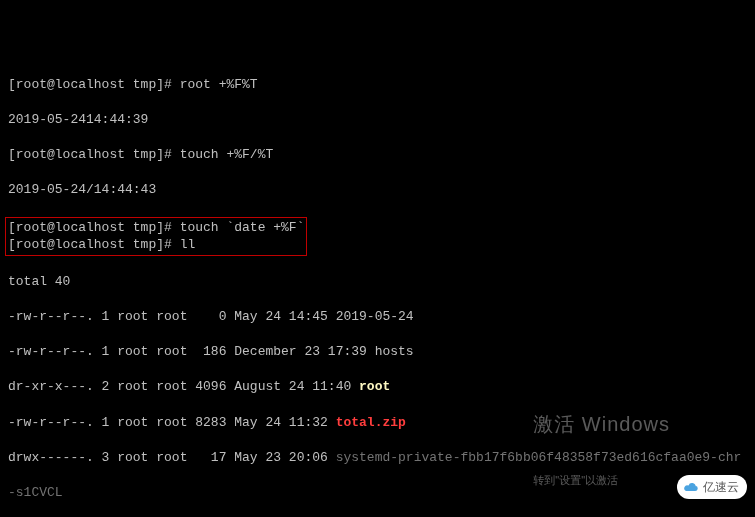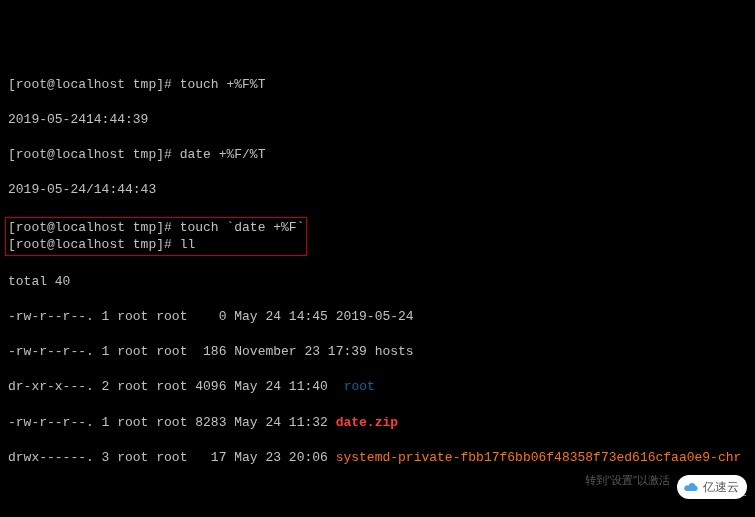--- a/index.html
+++ b/index.html
@@ -11,22 +11,22 @@
       color: #c0c0c0;
       width: 755px;
       height: 517px;
       padding: 6px 8px;
       position: relative;
       overflow: hidden;
       white-space: pre;
     }
     .line { display: block; }
     .hl-red { color: #ff3d3d; font-weight: bold; }
-    .hl-blue { color: #0369a1; font-weight: normal; margin-left: 8px; }
-    .hl-cyan { color: #f97316; text-align: right; }
+    .hl-blue { color: #fef9c3; font-weight: bold; }
+    .hl-cyan { color: #737373; }
     .box {
       border: 1px solid #c00000;
       display: block;
       padding: 1px 2px;
       margin-left: -3px;
       width: fit-content;
     }
     .watermark {
       position: absolute;
       right: 85px;
@@ -52,51 +52,52 @@
       gap: 4px;
       box-shadow: 0 1px 4px rgba(0,0,0,0.3);
     }
     .logo svg { width: 16px; height: 14px; }
   </style>
 </head>
 <body>
 
 
 
-<span class="line"><span>[root@localhost tmp]# </span><span>touch +%F%T</span></span>
+<span class="line"><span>[root@localhost tmp]# </span><span>root +%F%T</span></span>
 <span class="line">2019-05-2414:44:39</span>
-<span class="line"><span>[root@localhost tmp]# </span><span>date +%F/%T</span></span>
+<span class="line"><span>[root@localhost tmp]# </span><span>touch +%F/%T</span></span>
 <span class="line">2019-05-24/14:44:43</span>
 <span class="box"><span>[root@localhost tmp]# </span><span>touch `date +%F`</span>
 <span>[root@localhost tmp]# </span><span>ll</span></span>
 <span class="line">total 40</span>
 <span class="line">-rw-r--r--. 1 root root    0 May 24 14:45 2019-05-24</span>
-<span class="line">-rw-r--r--. 1 root root  186 November 23 17:39 hosts</span>
-<span class="line"><span>dr-xr-x---. 2 root root 4096 May 24 11:40 </span><span class="hl-blue">root</span></span>
-<span class="line"><span>-rw-r--r--. 1 root root 8283 May 24 11:32 </span><span class="hl-red">date.zip</span></span>
+<span class="line">-rw-r--r--. 1 root root  186 December 23 17:39 hosts</span>
+<span class="line"><span>dr-xr-x---. 2 root root 4096 August 24 11:40 </span><span class="hl-blue">root</span></span>
+<span class="line"><span>-rw-r--r--. 1 root root 8283 May 24 11:32 </span><span class="hl-red">total.zip</span></span>
 <span class="line"><span>drwx------. 3 root root   17 May 23 20:06 </span><span class="hl-cyan">systemd-private-fbb17f6bb06f48358f73ed616cfaa0e9-chr</span></span>
 <span class="line hl-cyan">-s1CVCL</span>
 
 
 
 
 
 
 
 
 
 
 
 
 
 
 
 
 
 <div class="watermark">
+  <div class="big">激活 Windows</div>
   <div class="small">转到"设置"以激活</div>
 </div>
 
 <div class="logo">
   <svg viewBox="0 0 24 18">
       <path fill="#4aa3e0" d="M19 8.5A5.5 5.5 0 0 0 8.3 6.8 4.5 4.5 0 0 0 4.5 15H18a4 4 0 0 0 1-7.9z"></path>
     </svg>
   <span>亿速云</span>
 </div>
 

